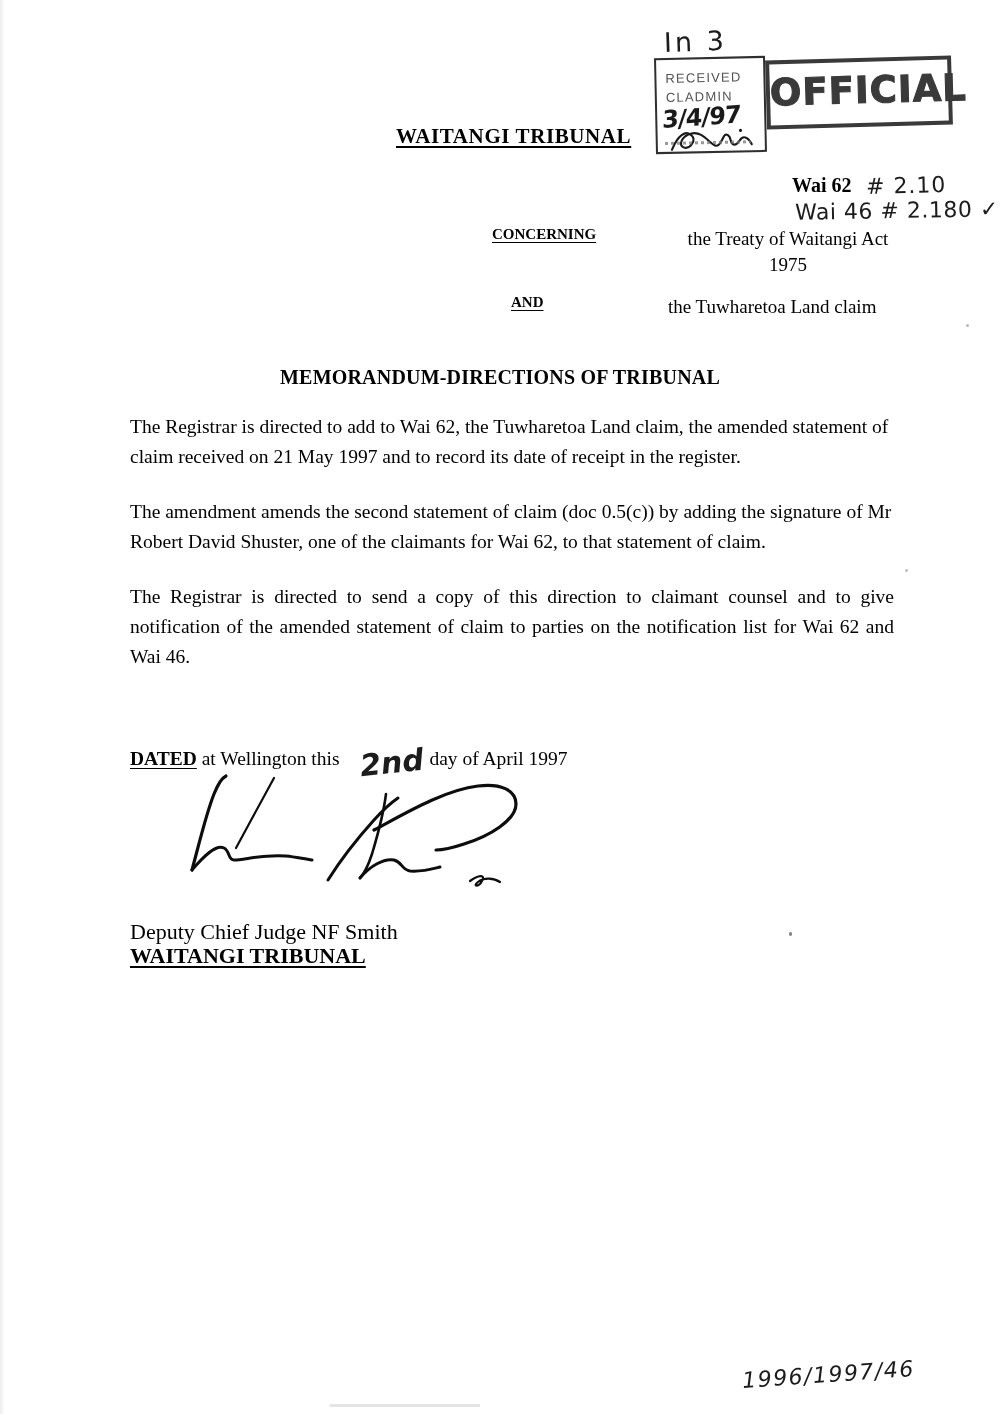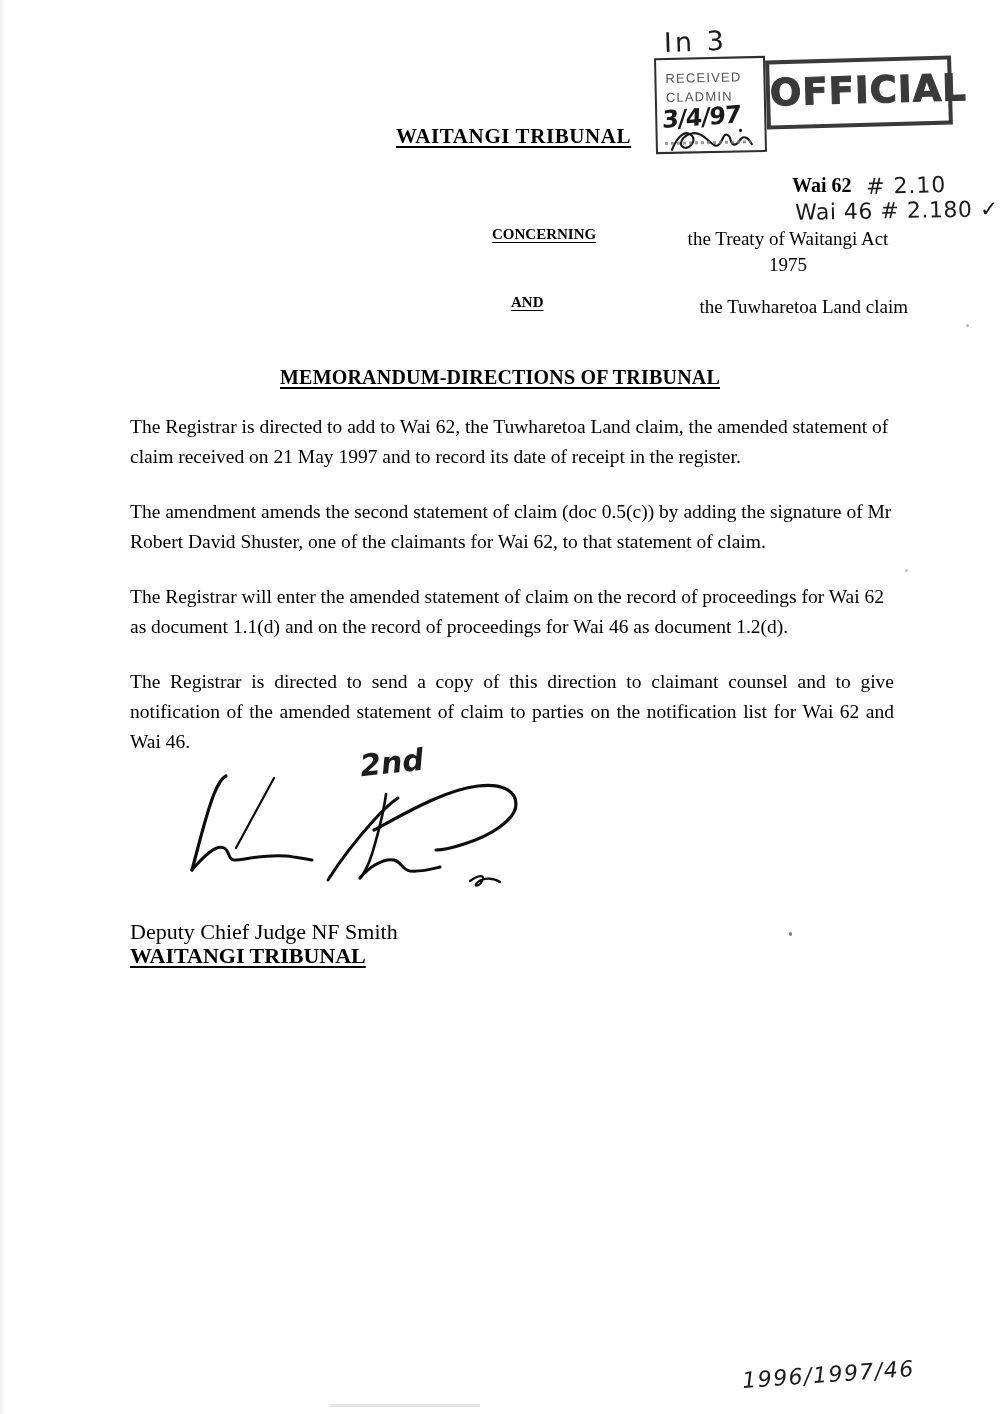--- a/index.html
+++ b/index.html
@@ -165,33 +165,32 @@
   .party-value {
     position: absolute;
     left: 668px;
     font-size: 19px;
     line-height: 26px;
     width: 240px;
   }
   #label-concerning { left: 492px; top: 226px; }
   #value-concerning { top: 226px; text-align: center; }
   #label-and { left: 492px; top: 294px; margin-left: 19px; }
-  #value-and { top: 294px; text-align: right; }
+  #value-and { top: 294px; }
 
   
   #memo-heading {
     left: 0; right: 0;
     top: 366px;
     text-align: center;
     font-size: 20px;
     font-weight: bold;
     letter-spacing: 0.2px;
   }
   #memo-heading span {
-    text-decoration: underline;
     text-underline-offset: 3px;
   }
 
   
   #body {
     position: absolute;
     left: 130px;
     top: 412px;
     width: 764px;
   }
@@ -298,24 +297,24 @@
     <div class="party-value" id="value-and">the Tuwharetoa Land claim</div>
   </div>
 
   <div class="abs" id="memo-heading">
     <span>MEMORANDUM-DIRECTIONS OF TRIBUNAL</span>
   </div>
 
   <div id="body">
     <p>The Registrar is directed to add to Wai 62, the Tuwharetoa Land claim, the amended statement of claim received on 21 May 1997 and to record its date of receipt in the register.</p>
     <p>The amendment amends the second statement of claim (doc 0.5(c)) by adding the signature of Mr Robert David Shuster, one of the claimants for Wai 62, to that statement of claim.</p>
-    <p>The Registrar will enter the amended statement of claim on the record of proceedings for Wai 62 as document 1.1(d) and on the record of proceedings for Wai 46 as document 1.2(d).</p>
     <p class="justified">The Registrar is directed to send a copy of this direction to claimant counsel and to give notification of the amended statement of claim to parties on the notification list for Wai 62 and Wai 46.</p>
   </div>
 
+  <div class="abs" id="dated-line"><span class="dated-word">DATED</span><span> at Wellington this </span><span id="dated-gap"></span><span>day of April 1997</span></div>
 
   <div class="abs hand" id="hand-date-2nd">2nd</div>
 
   <div class="abs" id="signature">
     <svg width="350" height="130" viewBox="0 0 350 130" aria-hidden="true">
       <g fill="none" stroke="#0d0d0d" stroke-linecap="round" stroke-linejoin="round">
         <path d="M14 100 C20 78, 28 44, 36 24 C40 14, 44 8, 48 6" stroke-width="3.2"></path>
         <path d="M14 100 C26 86, 38 74, 46 78 C52 81, 50 90, 56 90
                  C66 90, 86 84, 108 86 C118 87, 126 89, 134 90" stroke-width="3"></path>
         <path d="M96 8 C86 26, 70 56, 58 78" stroke-width="2.2"></path>

